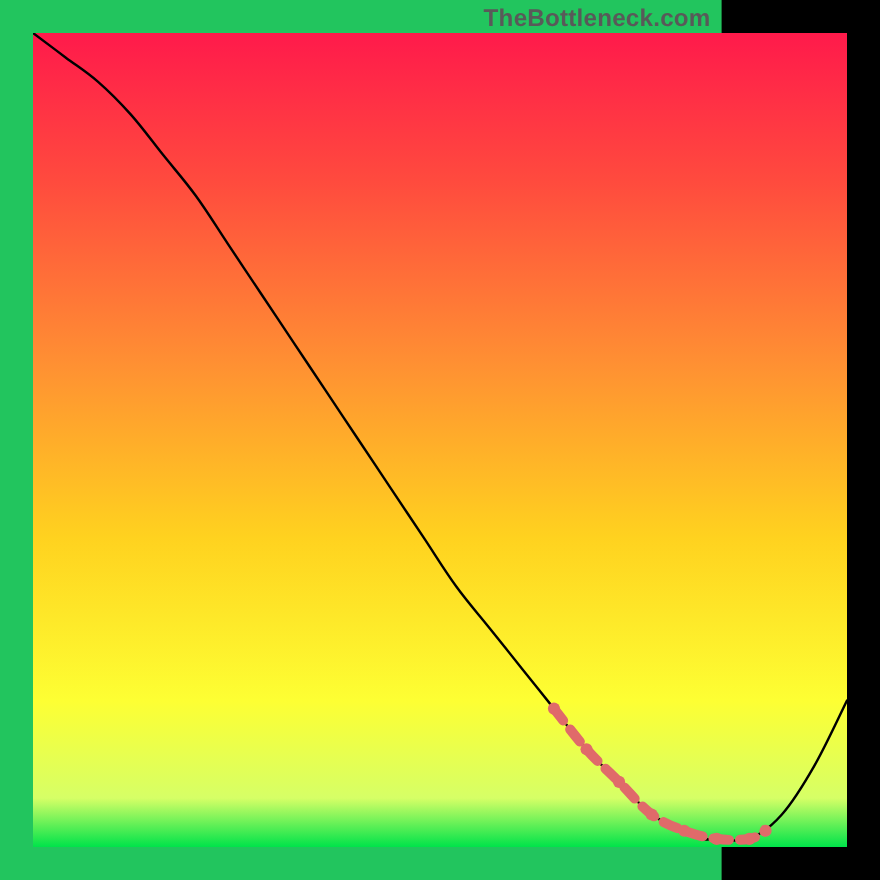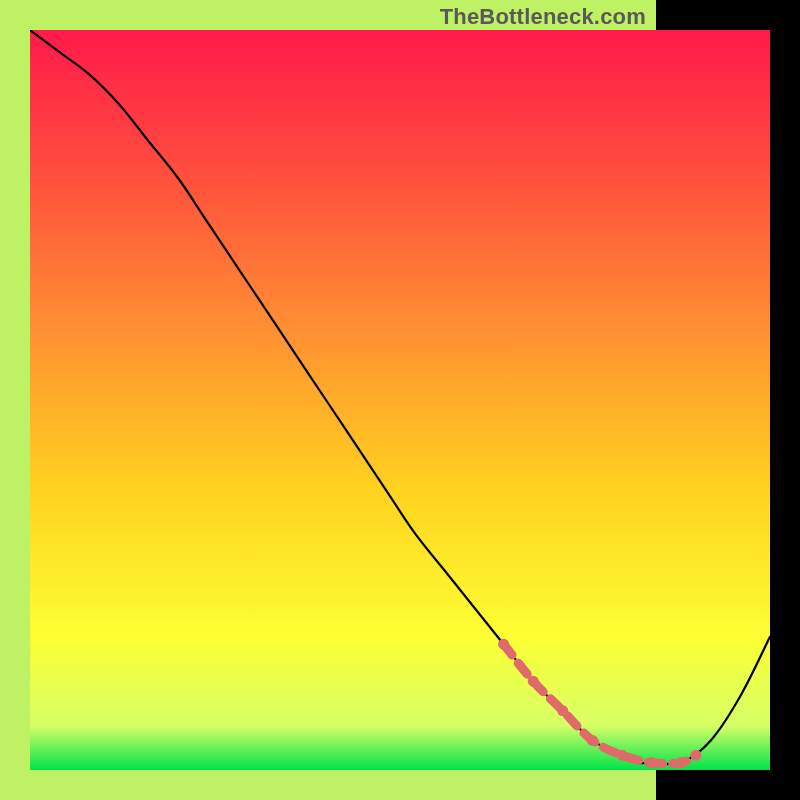--- a/index.html
+++ b/index.html
@@ -8,21 +8,21 @@
     width: 800px;
     height: 800px;
     background: #000;
     overflow: hidden;
     font-family: Arial, Helvetica, sans-serif;
   }
   .stage {
     position: relative;
     width: 656px;
     height: 800px;
-    background: #bef264;
+    background: #22c55e;
   }
   .attribution {
     position: absolute;
     top: 4px;
     right: 10px;
     color: #595959;
     font-size: 22px;
     font-weight: 600;
     letter-spacing: 0.2px;
     user-select: none;

